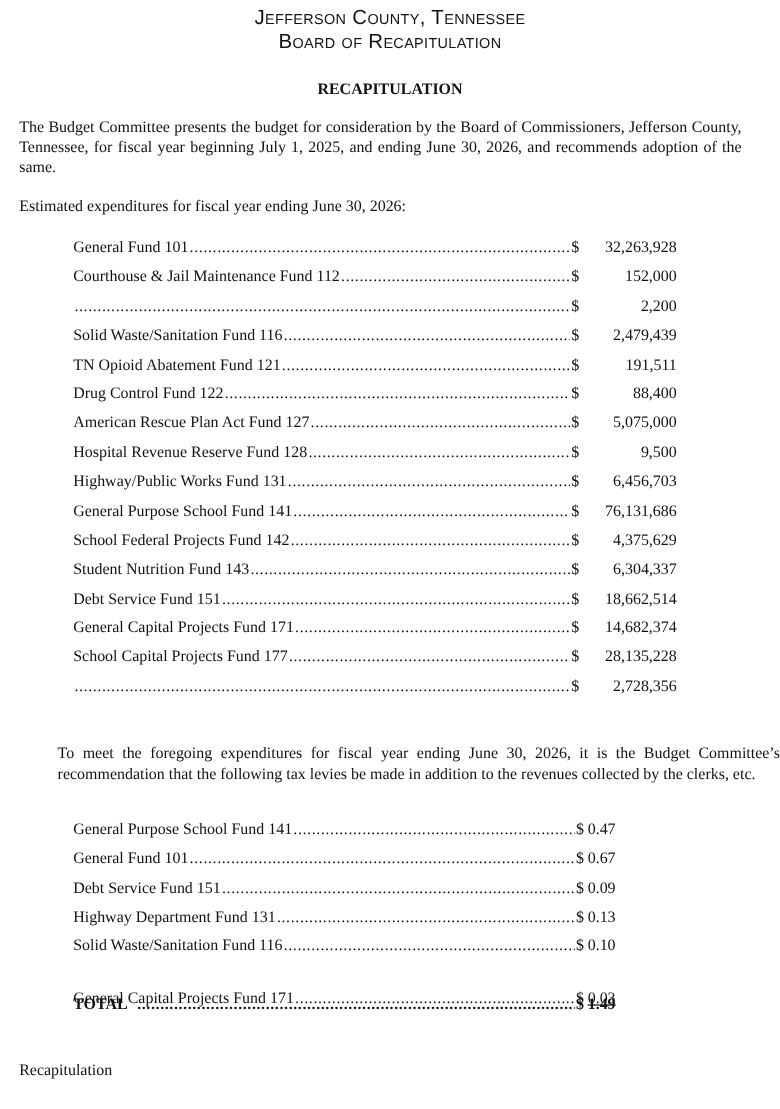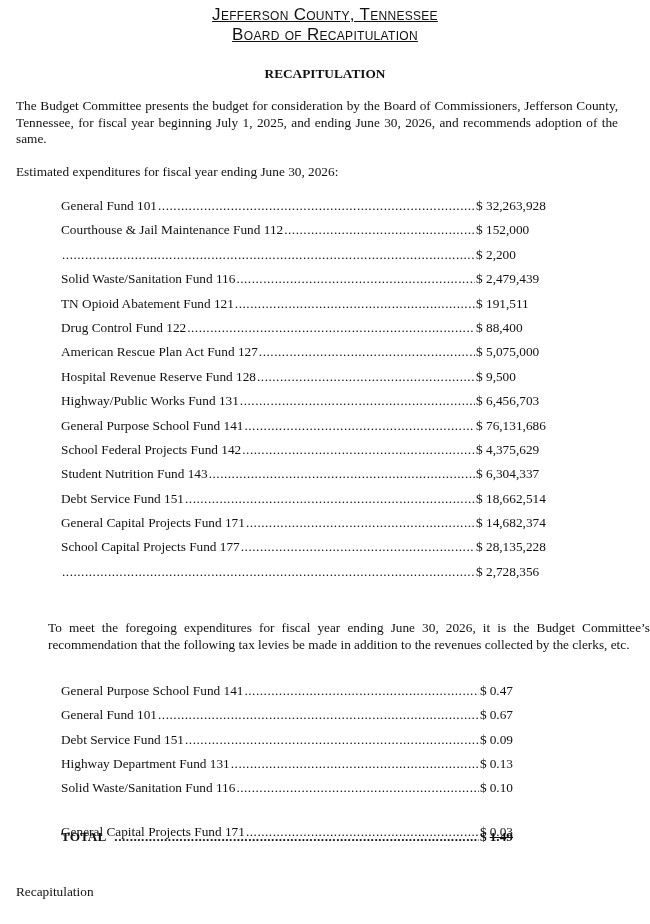--- a/index.html
+++ b/index.html
@@ -3,21 +3,21 @@
   <meta charset="utf-8">
   <style>
     html, body { margin: 0; padding: 0; background: #ffffff; }
     body {
       width: 650px; height: 924px; position: relative; overflow: hidden;
       font-family: "Liberation Serif", serif; color: #111111; font-size: 13.3px;
     }
     .hdr {
       position: absolute; left: 0; width: 650px; text-align: center;
       font-family: "Liberation Sans", sans-serif; font-variant: small-caps;
-      font-size: 17px; letter-spacing: 0.3px; line-height: 20px; color: #111; text-decoration: underline;
+      font-size: 17px; letter-spacing: 0.3px; line-height: 20px; color: #111;
     }
     .hdr1 { top: 5px; }
     .hdr2 { top: 25px; }
     .title {
       position: absolute; top: 66px; left: 0; width: 650px; text-align: center;
       font-weight: bold; font-size: 13.3px;
     }
     .para {
       position: absolute; left: 16px; width: 602px; text-align: justify;
       line-height: 16.5px; font-size: 13.3px;
@@ -35,21 +35,21 @@
     .list2 .row { height: 24.3px; }
     .lbl { white-space: nowrap; }
     .dots {
       flex: 1; overflow: hidden; white-space: nowrap; margin: 0 1px;
       letter-spacing: 0.5px;
     }
     .dots::after {
       content: "..............................................................................................................................................................................................";
     }
     .cur { width: 10px; text-align: left; }
-    .amt { width: 78px; }
+    .amt { width: 78px; text-align: right; }
     .tax .cur { width: auto; }
     .tax .amt { width: auto; text-align: left; padding-left: 3px; }
     .tax .dots { flex: 0 0 auto; }
     .list2 .row { width: 452px; }
     .u { text-decoration: underline; margin-top: 20px; }
     .bold { font-weight: bold; }
     .footer {
       position: absolute; left: 16px; top: 884px; font-size: 13.3px;
     }
   </style>

